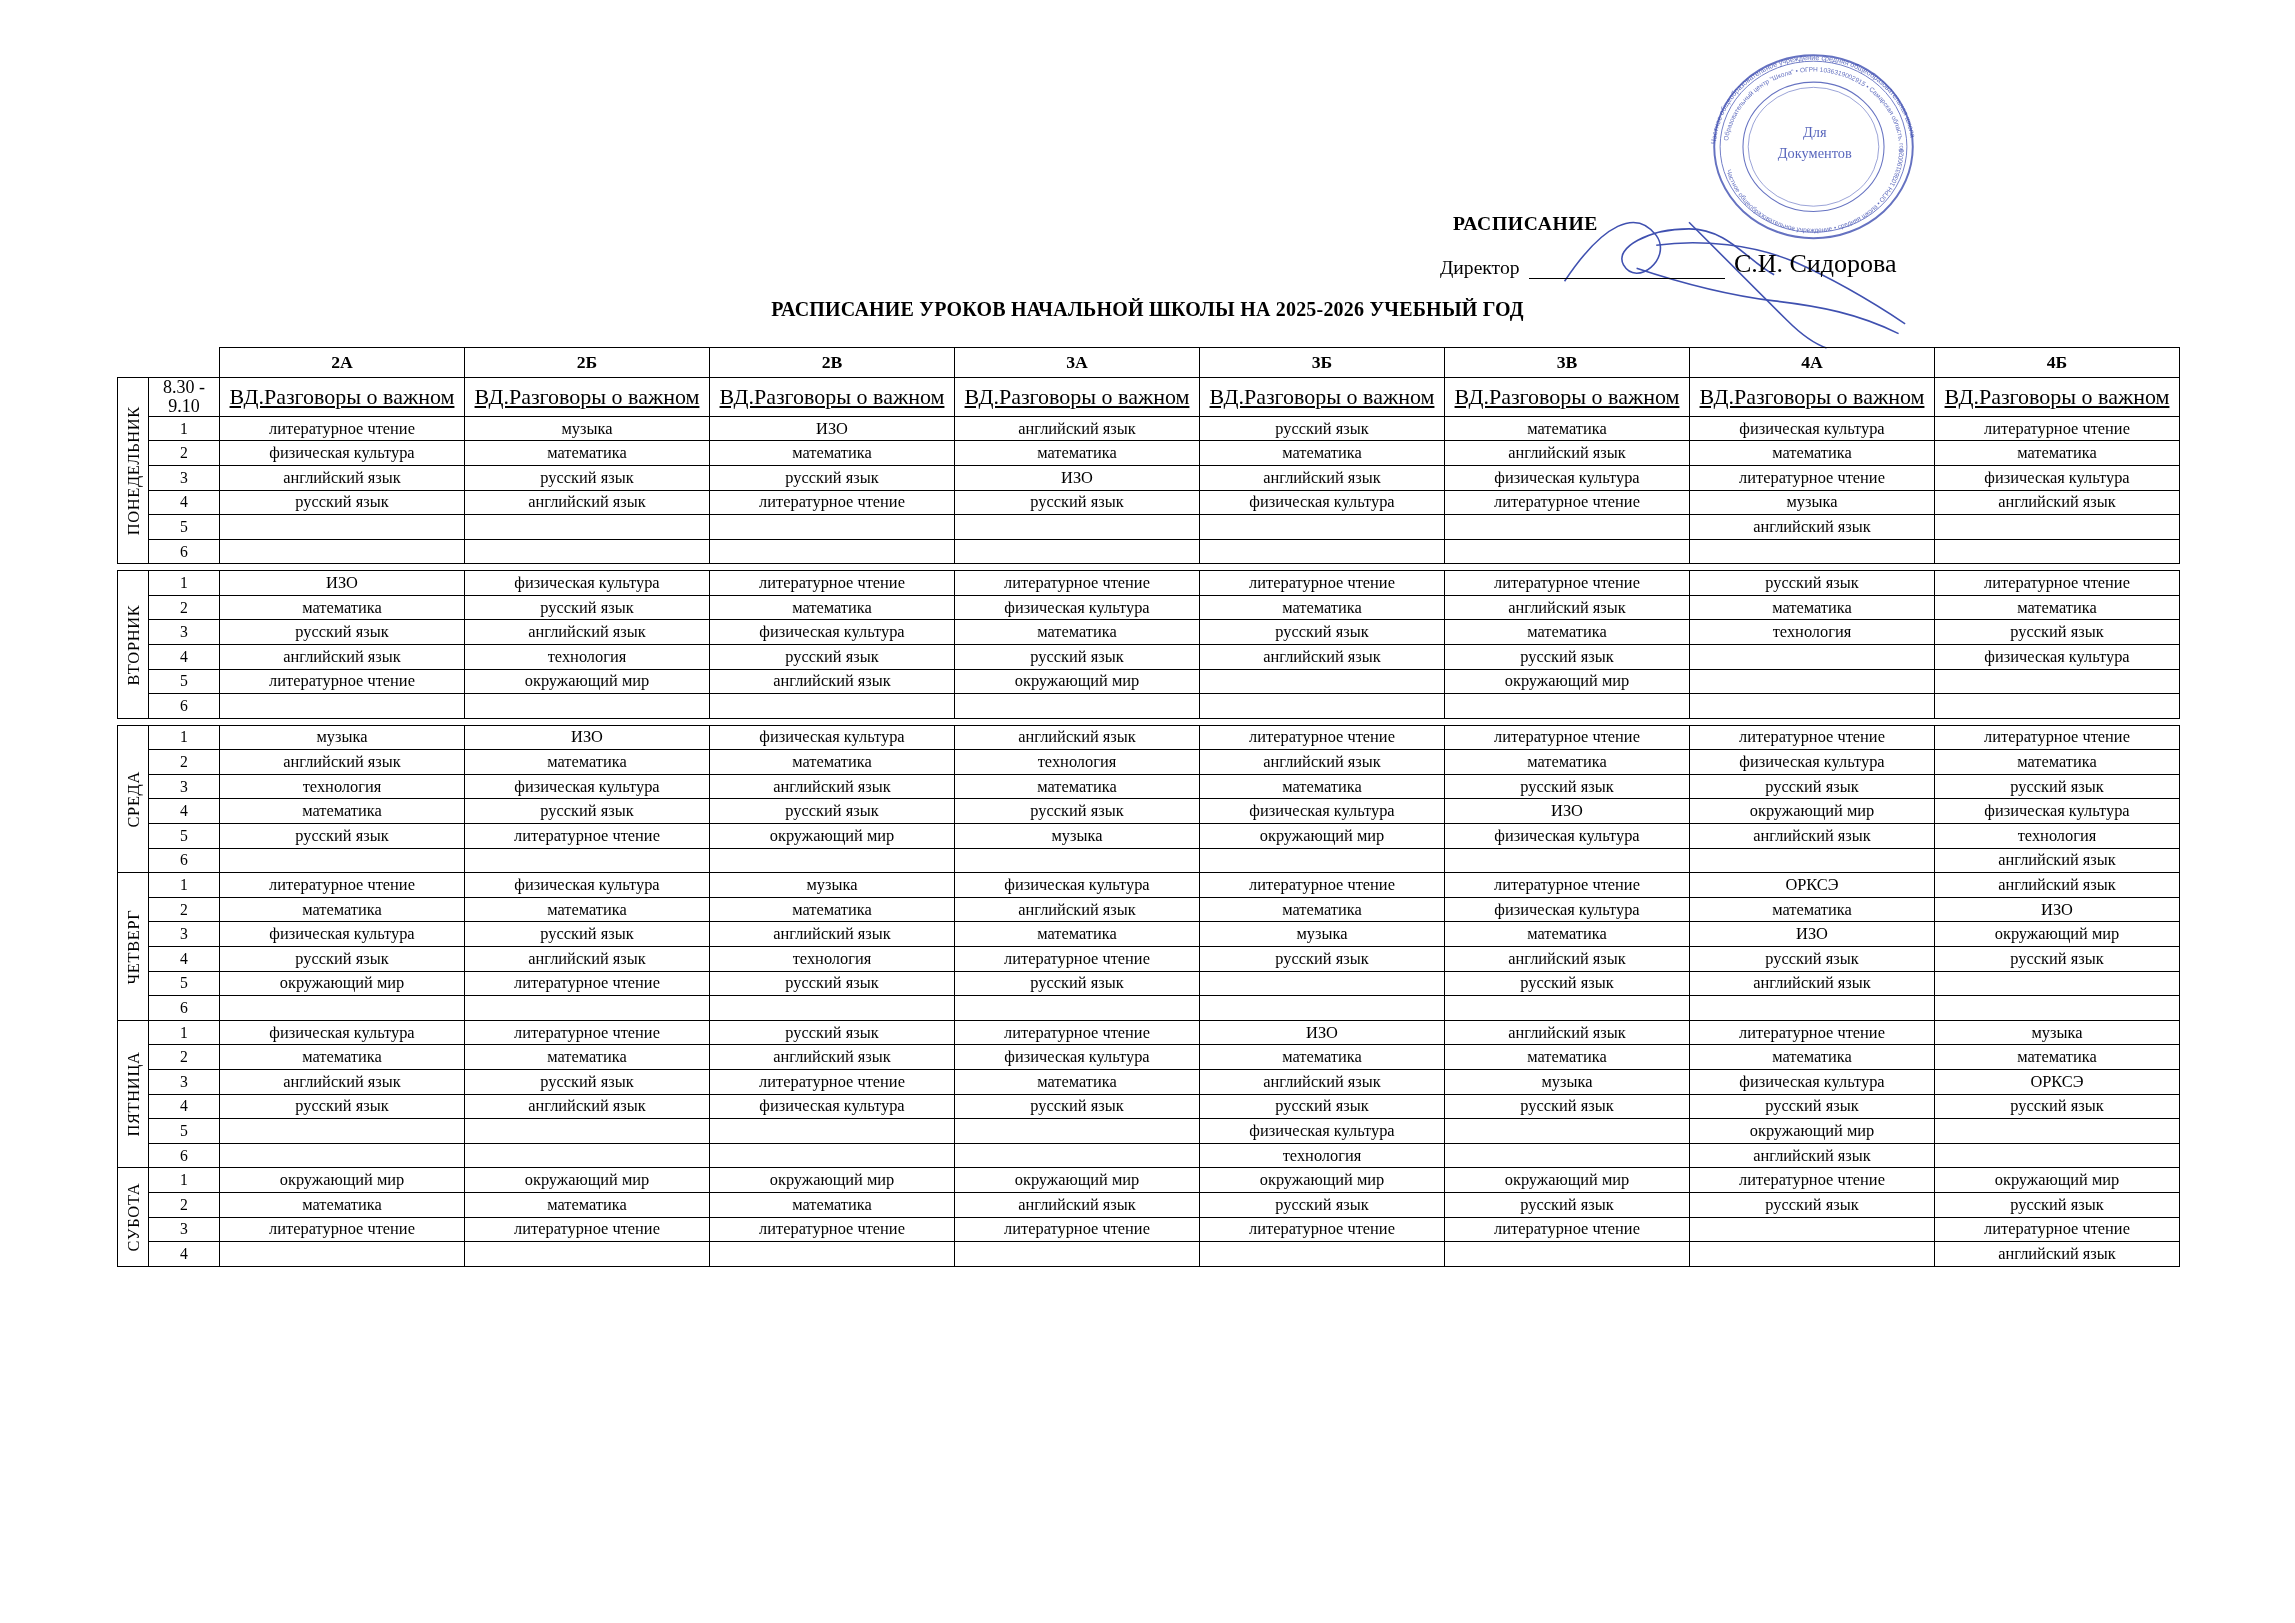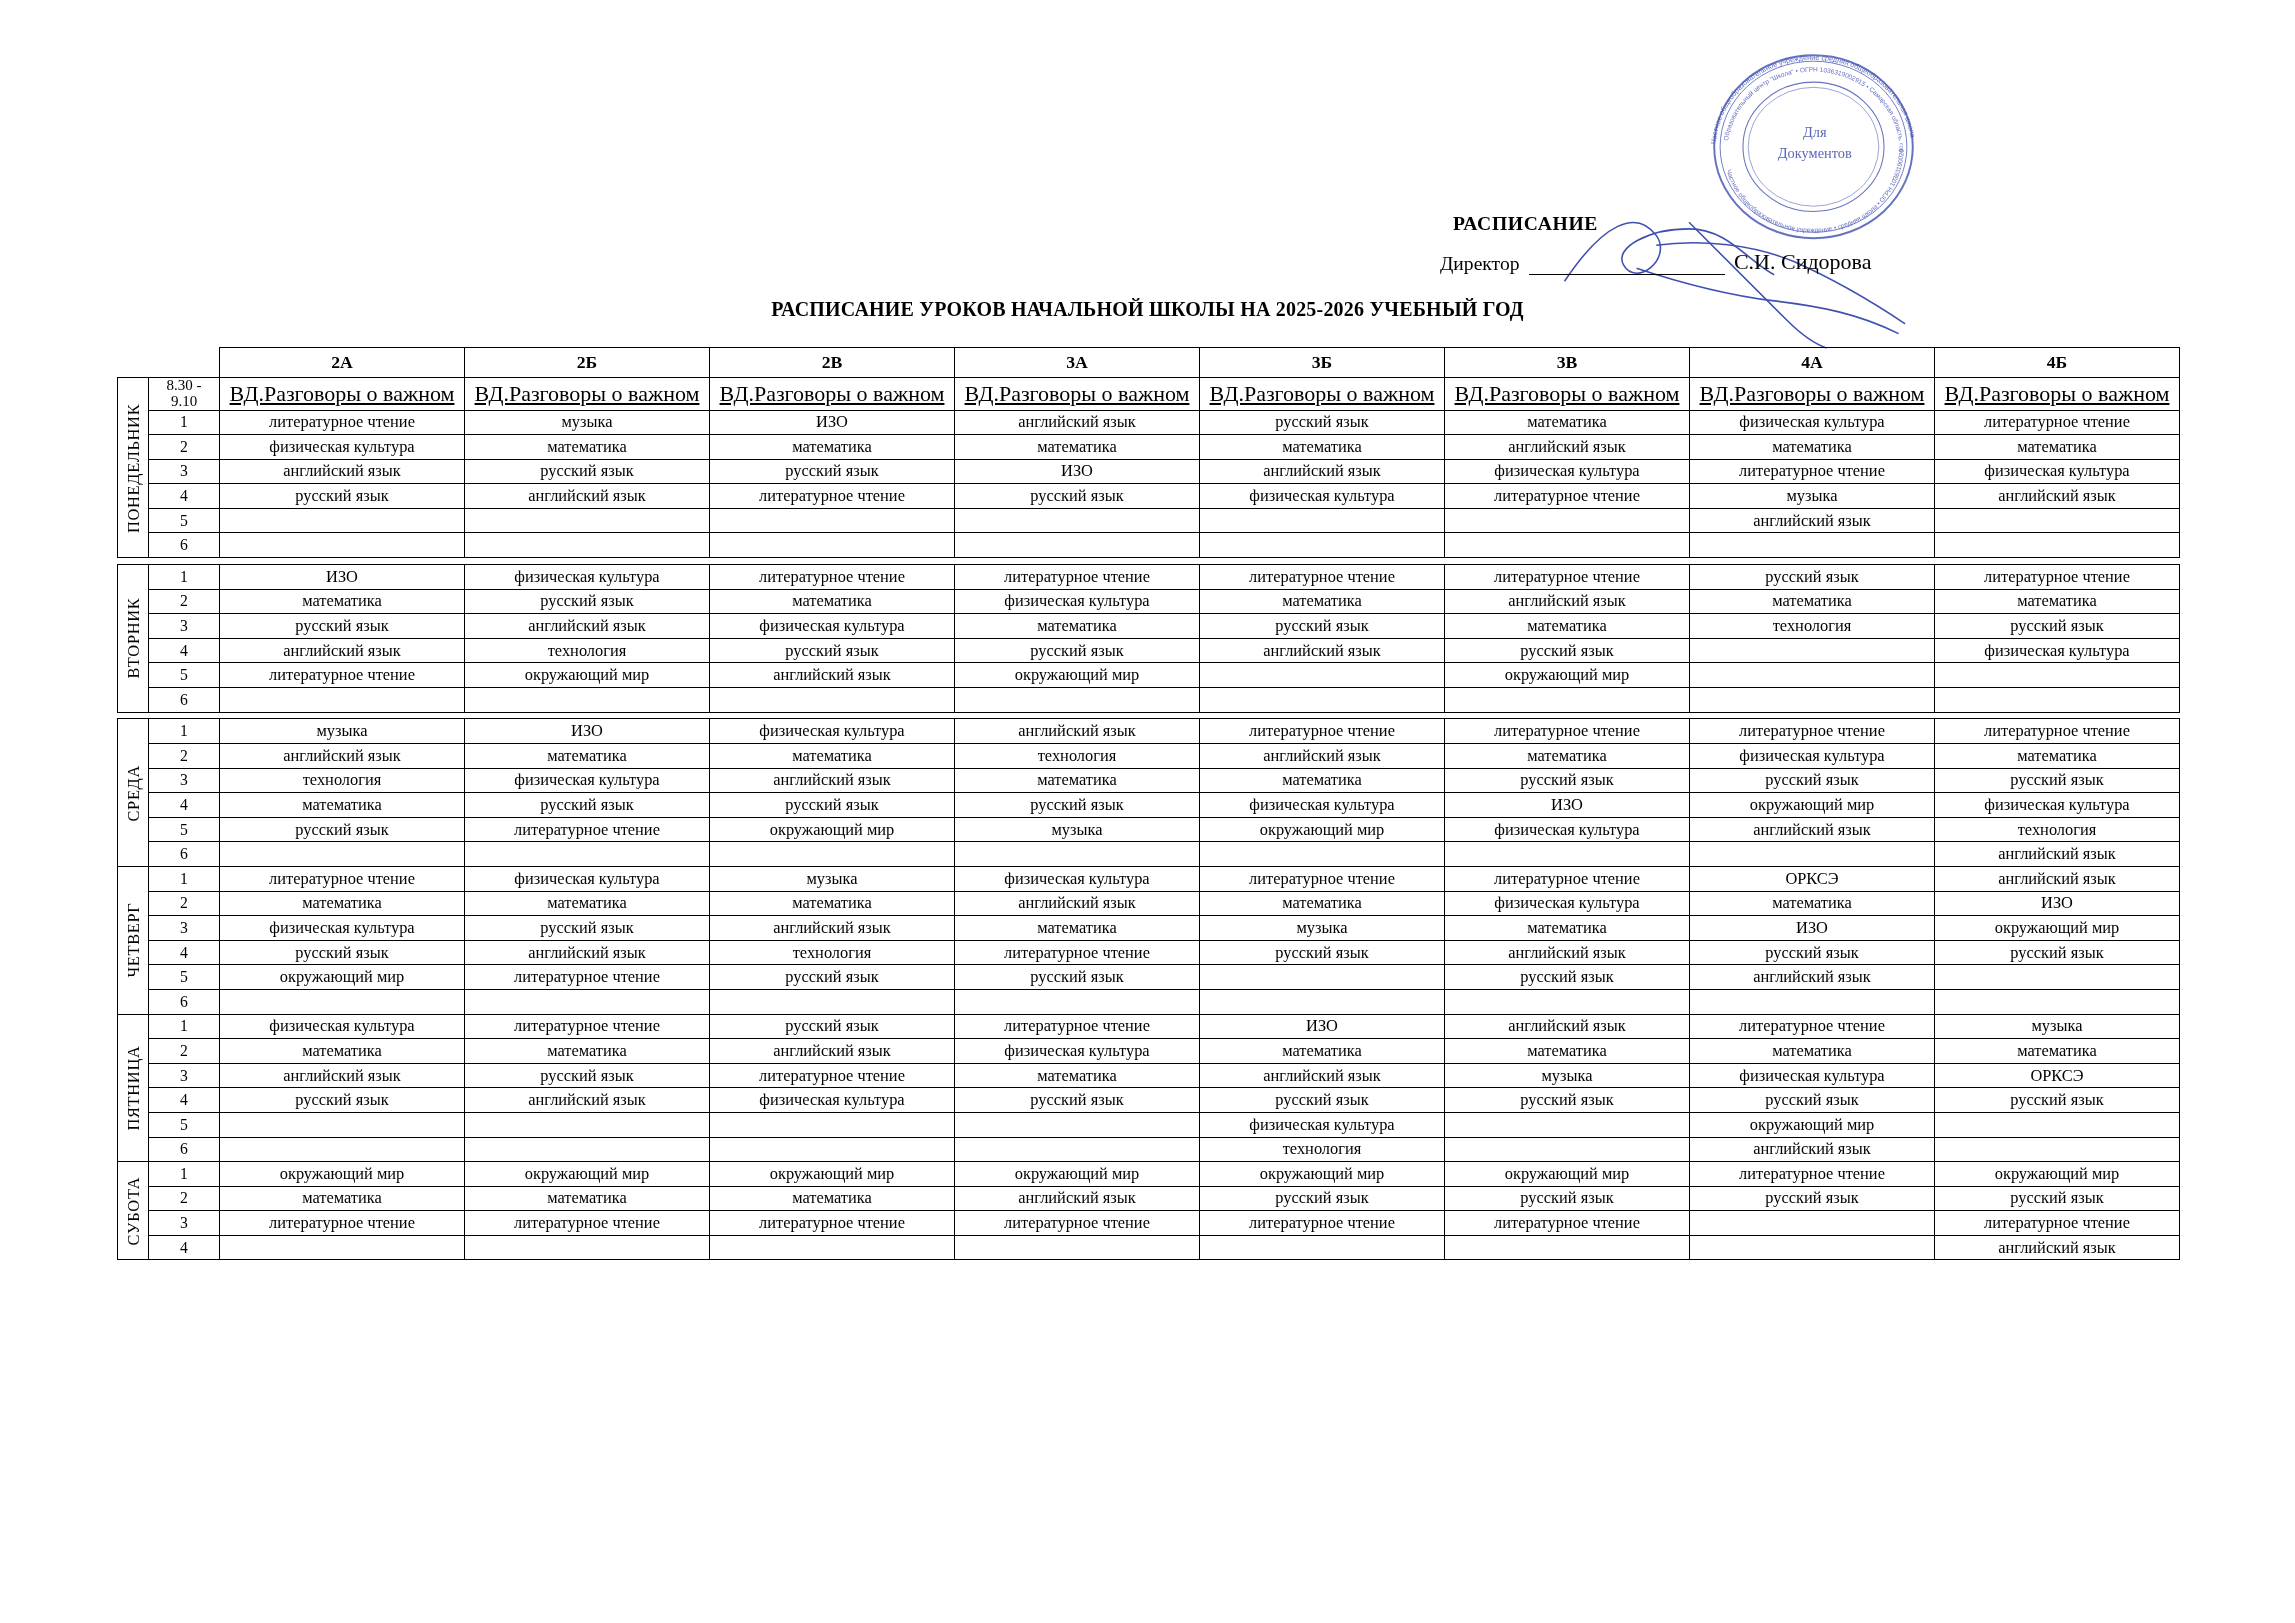--- a/index.html
+++ b/index.html
@@ -35,21 +35,21 @@
     margin-top: 14px;
     white-space: nowrap;
   }
   .appr-line .lbl { font-size: 19.6px; }
   .appr-line .rule {
     flex: 0 0 196px;
     border-bottom: 1.3px solid #000;
     height: 17px;
     margin: 0 9.2px;
   }
-  .appr-line .name { font-size: 22px; }
+  .appr-line .name { font-size: 26px; }
 
   
   .stamp {
     position: absolute;
     top: 39px;
     left: 1676px;
     width: 275px;
     height: 209px;
     pointer-events: none;
   }
@@ -116,21 +116,21 @@
     font-weight: bold;
     font-size: 16.4px;
     letter-spacing: 0.7px;
     writing-mode: vertical-rl;
     transform: rotate(180deg);
     white-space: nowrap;
     padding: 2.6px 0;
   }
   td.num { font-size: 15.7px; }
   td.time {
-    font-size: 15px;
+    font-size: 18px;
     line-height: 1.05;
     padding: 1.3px 0;
   }
   td.vd { font-size: 22px; height: 30px; text-decoration: underline; }
   td.lesson { font-size: 16.4px; }
 
   tr.sep td {
     border: none;
     height: 5.9px;
     padding: 0;

